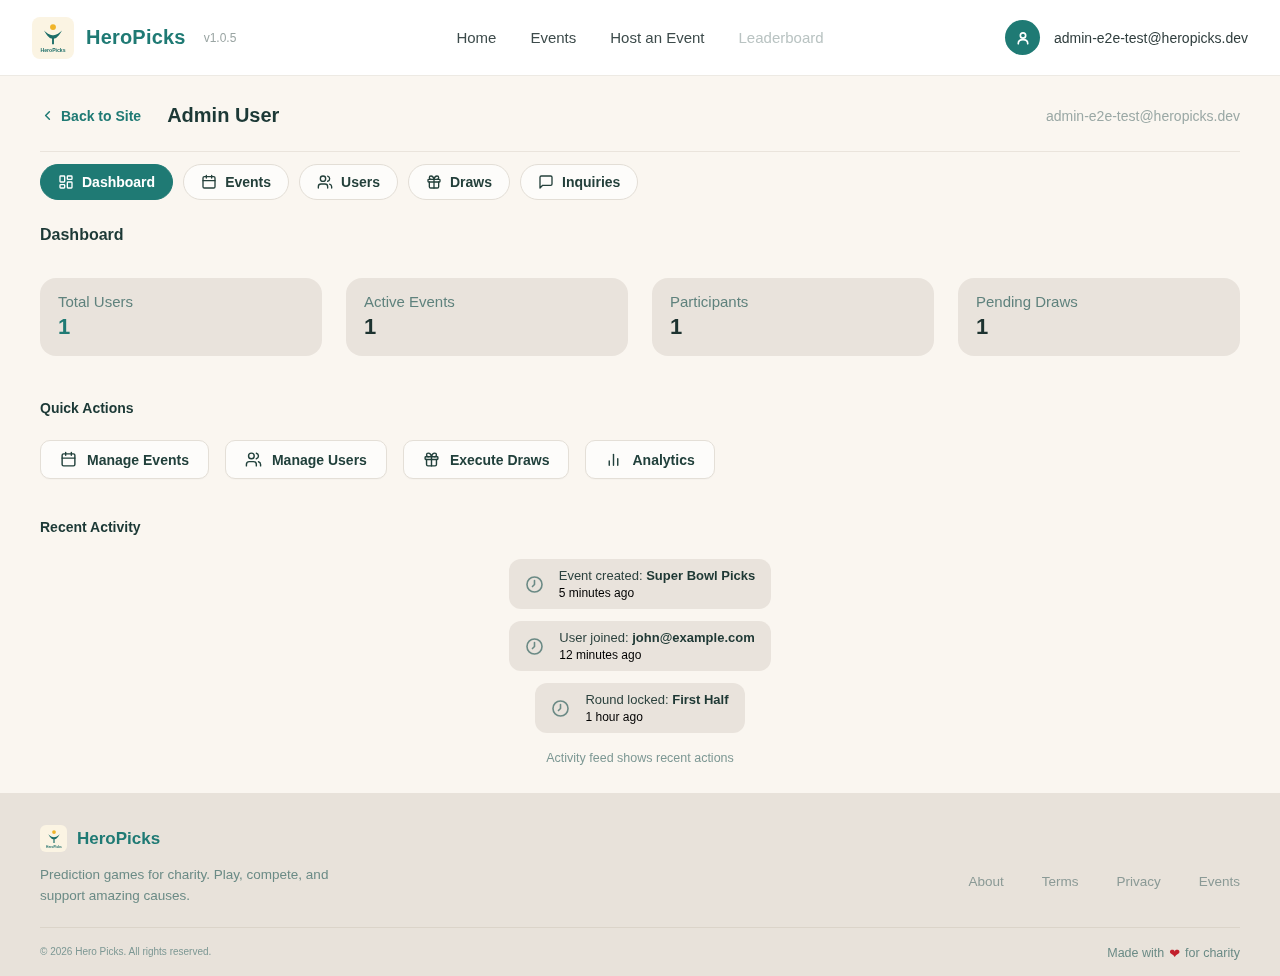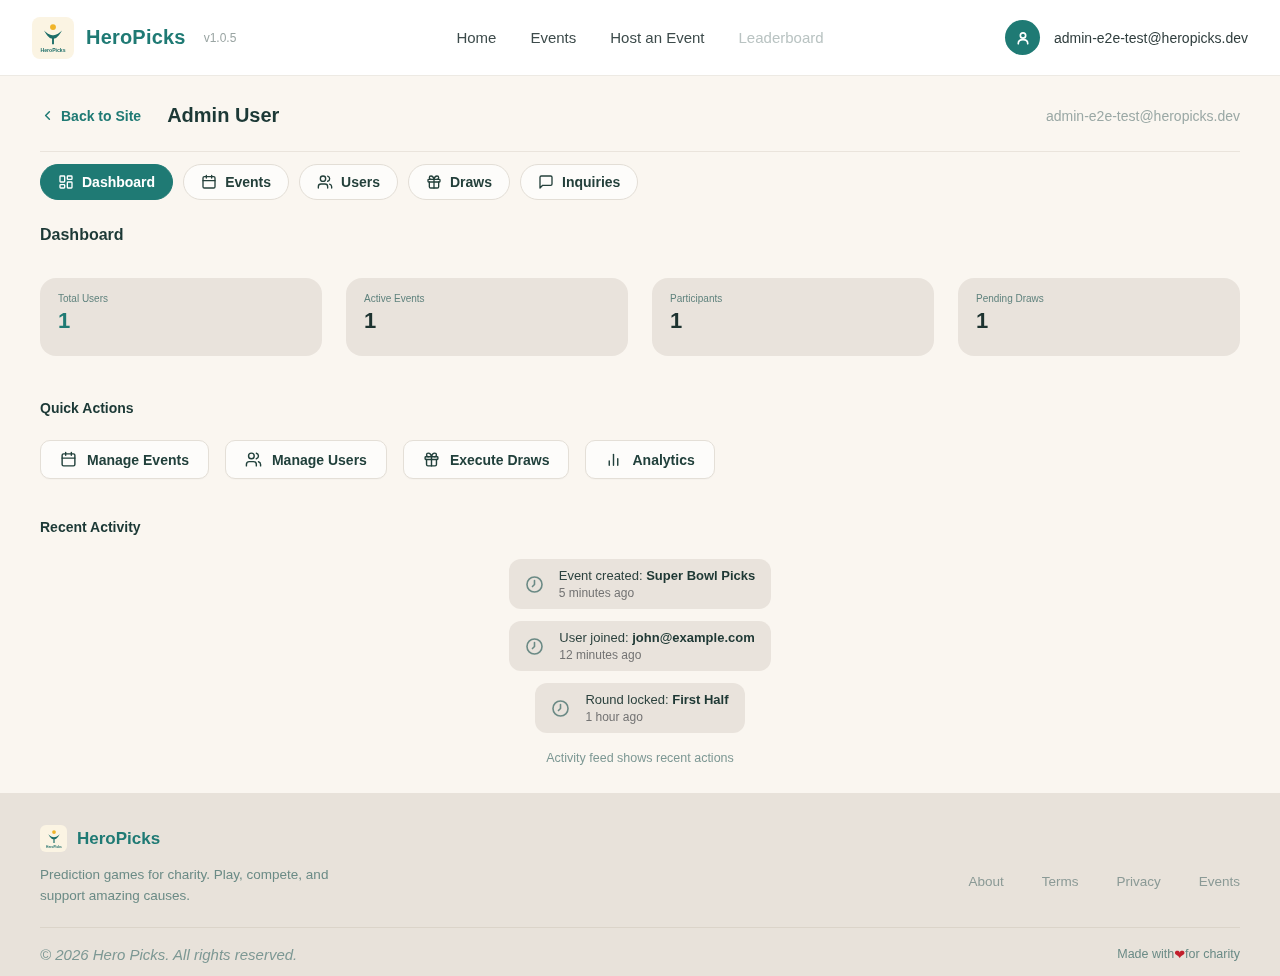--- a/index.html
+++ b/index.html
@@ -45,54 +45,54 @@
     border-radius:999px; font-size:14px; font-weight:600; cursor:pointer;
     background:#fdfcfa; border:1px solid #e3ded6; color:#24403b; }
   .tab.active { background:#1f7a74; border-color:#1f7a74; color:#ffffff; }
   .tab svg { flex:0 0 auto; }
 
   .section-heading { font-size:16px; font-weight:700; color:#1c3936; margin-top:26px; }
   .sub-heading { font-size:14px; font-weight:700; color:#1c3936; }
 
   .stats { display:grid; grid-template-columns:repeat(4,1fr); gap:24px; margin-top:34px; }
   .stat-card { background:#e9e3dc; border-radius:16px; padding:15px 18px; height:78px; }
-  .stat-label { font-size:10px; color:#5f827d; }
+  .stat-label { font-size:15px; color:#5f827d; }
   .stat-value { font-size:22px; font-weight:700; color:#1d3330; margin-top:4px; }
   .stat-card.accent .stat-value { color:#1f7a74; }
 
   .qa-heading { margin-top:44px; }
   .actions { display:flex; gap:16px; margin-top:24px; }
   .action-btn { display:inline-flex; align-items:center; gap:10px; padding:10px 19px;
     background:#fdfcfa; border:1px solid #e4dfd7; border-radius:10px;
     font-size:14px; font-weight:700; color:#21403b; cursor:pointer;
     box-shadow:0 1px 1px rgba(0,0,0,.02); }
 
   .ra-heading { margin-top:40px; }
   .activity-list { display:flex; flex-direction:column; gap:12px; margin-top:24px;align-items:center; }
   .activity-item { background:#e9e3dc; border-radius:12px; padding:9px 16px;
     display:flex; align-items:center; gap:15px; min-height:48px; }
   .activity-text { font-size:13px; color:#2c423e; }
   .activity-text b { color:#1e3834; }
-  .activity-time { font-size:12px; color:#737373; margin-top:3px; }
+  .activity-time { font-size:12px; color:#000000; margin-top:3px; }
   .activity-caption { text-align:center; font-size:12.5px; color:#7d9894; margin-top:18px; }
 
   
   .footer { background:#e8e2da; padding:32px 40px 30px; }
   .footer-top { display:flex; justify-content:space-between; }
   .footer-brand-row { display:flex; align-items:center; gap:10px; }
   .footer-logo-box { width:27px; height:27px; border-radius:6px; background:#fbf4e3;
     display:flex; align-items:center; justify-content:center; overflow:hidden; }
   .footer-brand-name { font-size:17px; font-weight:700; color:#1f7a74; }
   .footer-desc { font-size:13.5px; line-height:1.55; color:#6b8b86; max-width:290px; margin-top:13px; }
   .footer-links { display:flex; gap:38px; align-items:center; margin-top:32px; }
   .footer-link { font-size:13.5px; color:#8b9a96; cursor:pointer; text-decoration:none; }
   .footer-divider { border-top:1px solid #dbd4c9; margin-top:20px; }
   .footer-bottom { display:flex; justify-content:space-between; margin-top:18px; }
-  .copyright { font-size:15px; color:#7d9894;font-style:italic; }
-  .made-with { font-size:12.5px; color:#6b8b86; display:flex; align-items:center; }
+  .copyright { font-size:10px; color:#7d9894; }
+  .made-with { font-size:12.5px; color:#6b8b86; display:flex; align-items:center; gap:5px; }
   .heart { color:#c21f2c; font-size:13px; }
 
   .icon-muted { color:#6b8a85; }
 </style>
 </head>
 <body>
 
 <header class="navbar">
   <div class="brand-wrap">
     <span class="logo-box">

